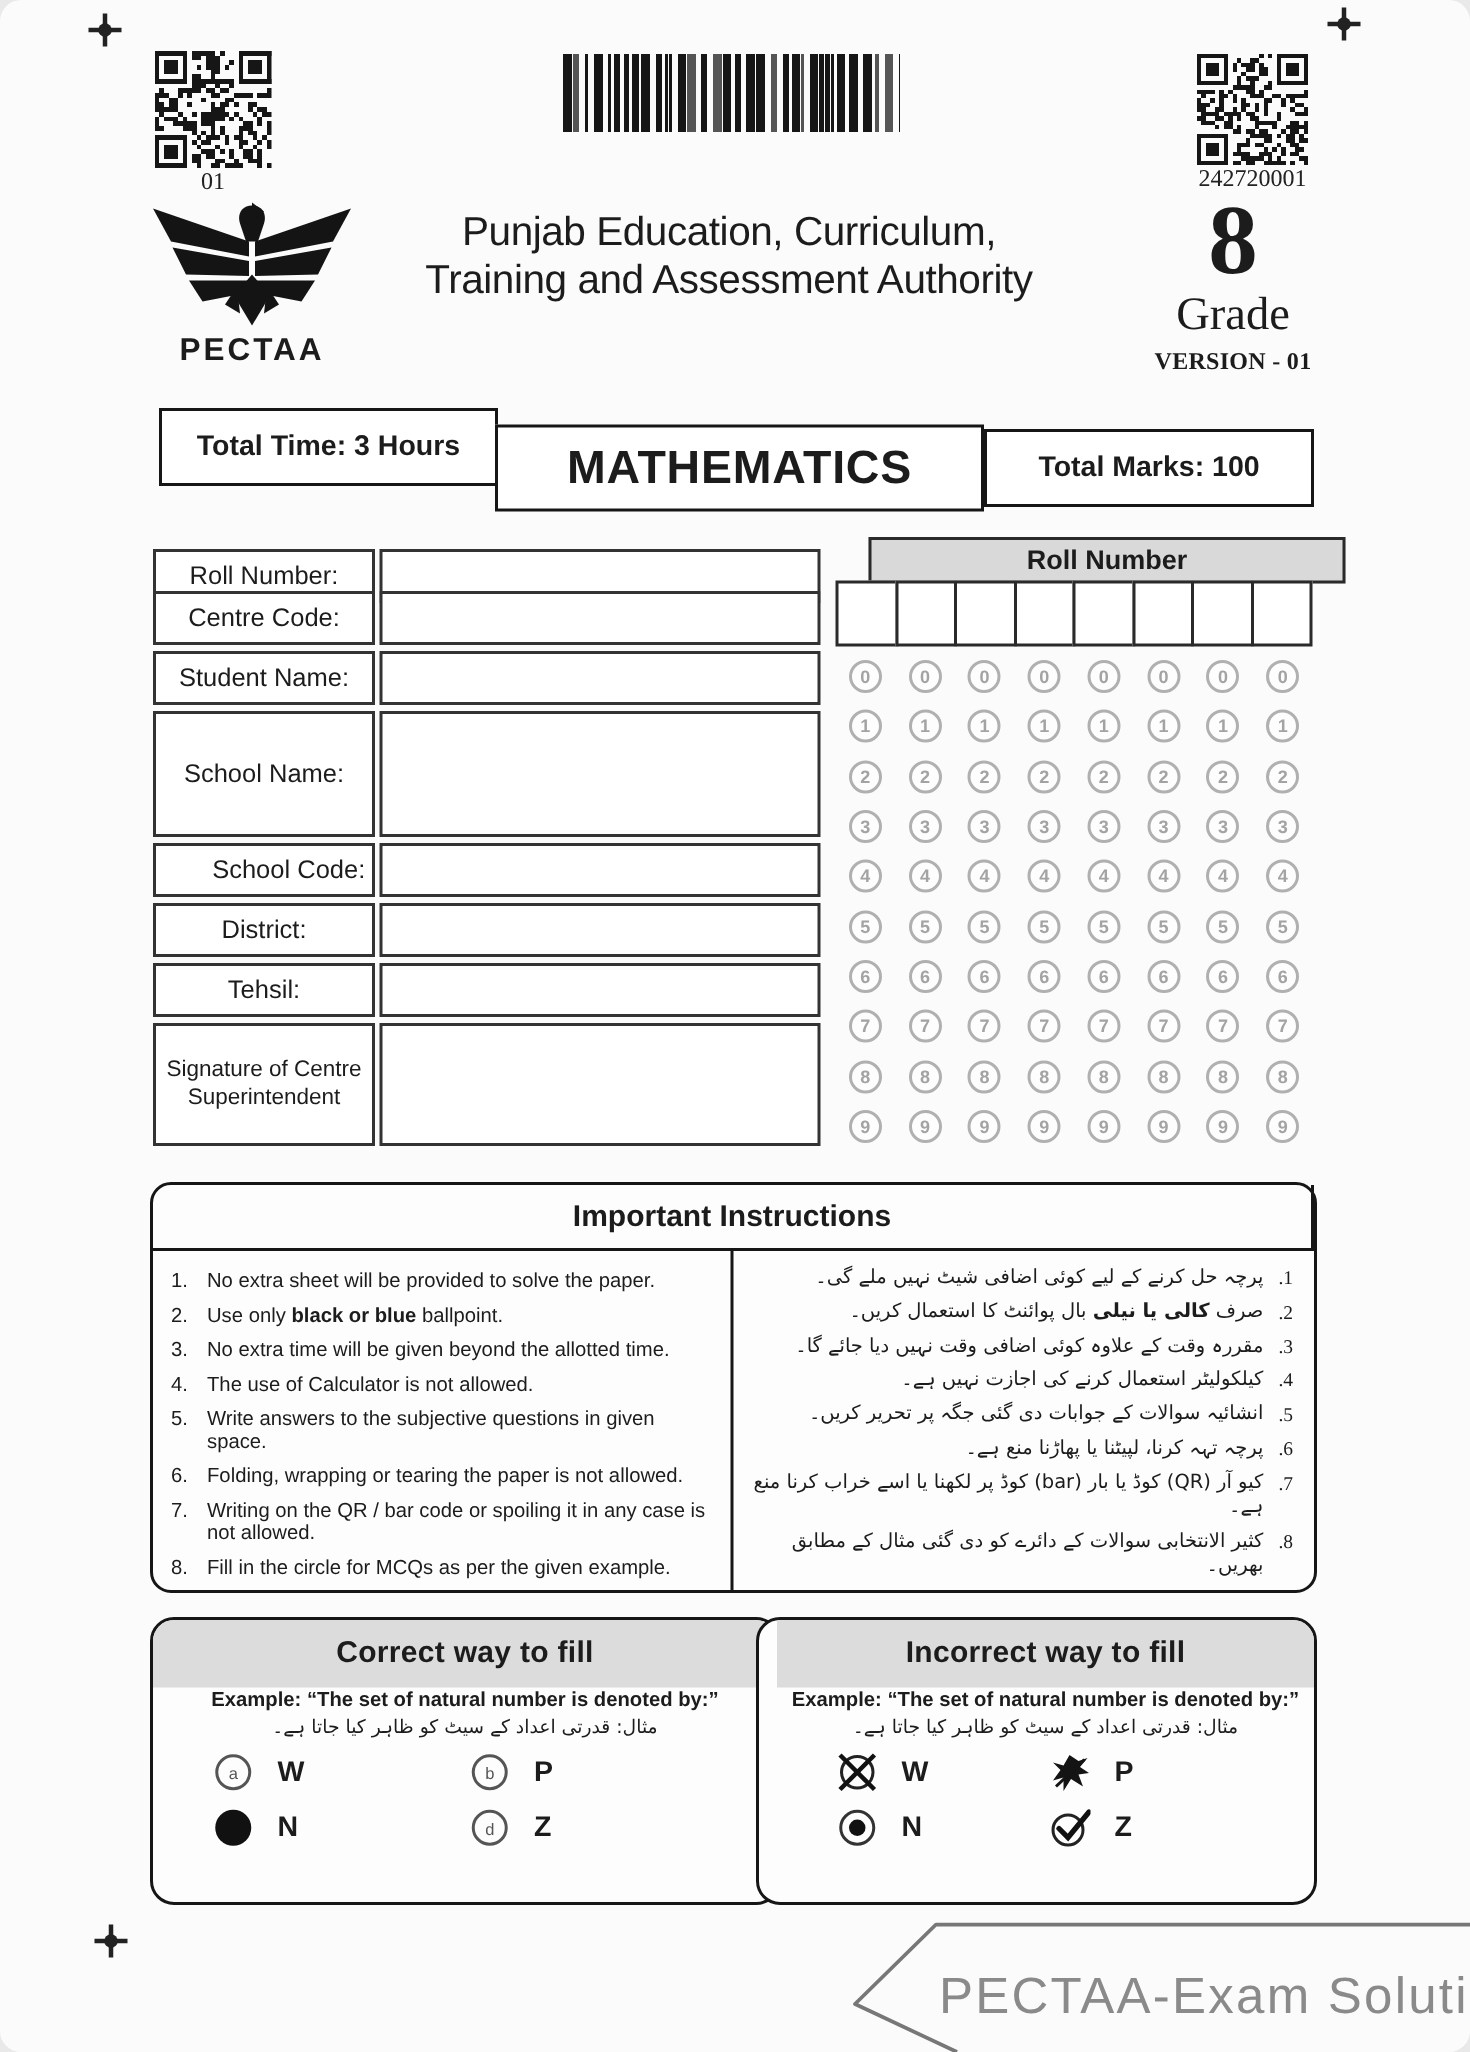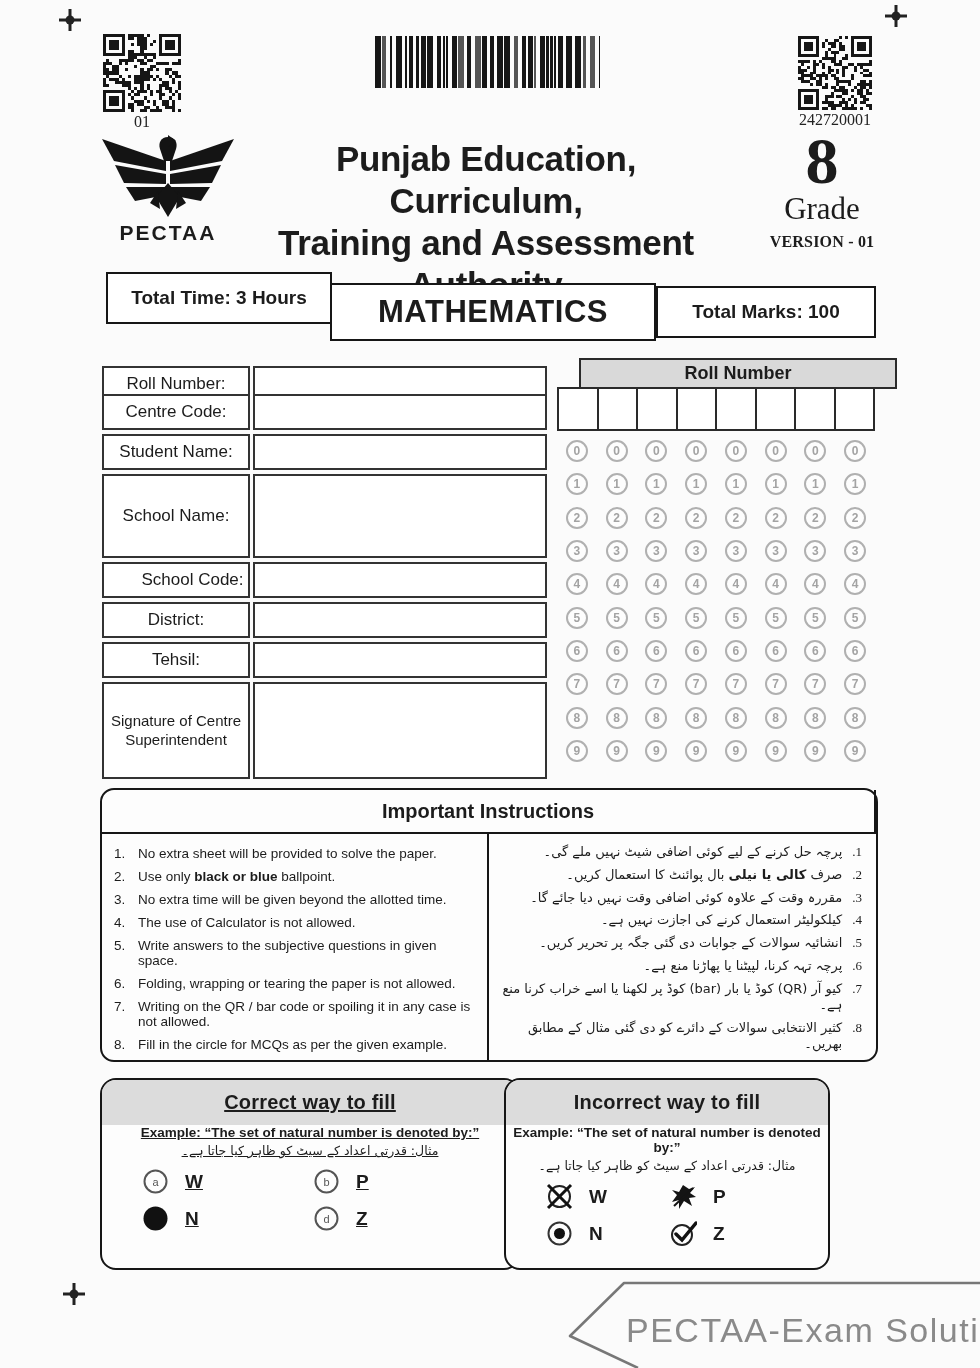--- a/index.html
+++ b/index.html
@@ -1,58 +1,58 @@
 <!DOCTYPE html>
 <html><head>
 <meta charset="utf-8">
 <style>
   html,body{margin:0;padding:0;background:#e9e9e9;}
   .sheet{
     position:relative;width:980px;height:1368px;margin:0 auto;
     background:#fbfbfb;color:#1c1c1c;
-    font-family:"Liberation Sans",sans-serif;overflow:hidden;
+    font-family:"Liberation Sans",sans-serif;overflow:hidden;border-radius:14px;
   }
   
   .cross{position:absolute;width:24px;height:24px;}
   .cross svg{display:block;}
   .cross-tl{left:58px;top:8px;}
   .cross-tr{left:884px;top:4px;}
   .cross-bl{left:62px;top:1282px;}
   
   .qr-box{position:absolute;text-align:center;}
   .qr-left{left:101px;top:34px;width:82px;}
   .qr-right{left:780px;top:36px;width:110px;}
   .qr-box svg{display:block;margin:0 auto;}
   .qr-caption{font-family:"Liberation Serif",serif;font-size:16px;color:#222;margin-top:1px;}
   .barcode{position:absolute;left:375px;top:36px;width:225px;height:52px;}
   
   .logo{position:absolute;left:98px;top:131px;width:140px;text-align:center;}
   .logo-text{font-weight:bold;font-size:21px;letter-spacing:2px;margin-top:-2px;}
   .title-block{position:absolute;left:238px;top:138px;width:496px;text-align:center;}
-  .title-l1,.title-l2{font-size:35px;font-weight:bold;line-height:1.2;letter-spacing:-.3px;}
+  .title-l1,.title-l2{font-size:27px;font-weight:normal;line-height:1.2;letter-spacing:-.3px;}
   .exam-title{font-size:23px;font-weight:bold;margin-top:16px;}
   .grade-block{position:absolute;left:762px;top:130px;width:120px;text-align:center;
                font-family:"Liberation Serif",serif;}
   .grade-number{font-size:66px;font-weight:bold;line-height:.95;}
   .grade-label{font-size:31px;line-height:1.05;}
   .grade-version{font-size:16px;font-weight:bold;margin-top:8px;letter-spacing:.2px;}
   
   .sb{position:absolute;border:2px solid #161616;background:#fff;
       display:flex;align-items:center;justify-content:center;font-weight:bold;}
   .sb-left{left:106px;top:272px;width:222px;height:48px;font-size:19px;}
   .sb-mid{left:330px;top:283px;width:322px;height:54px;font-size:31px;letter-spacing:.5px;}
   .sb-right{left:656px;top:286px;width:216px;height:48px;font-size:19px;}
   
   .f-label,.f-input{position:absolute;border:2px solid #333;background:#fff;box-sizing:border-box;}
   .f-label{left:102px;width:148px;display:flex;align-items:center;justify-content:center;
            text-align:center;font-size:17px;padding:0 3px;}
   .f-input{left:253px;width:294px;}
   .r1{top:366px;height:36px;} .r2{top:394px;height:36px;} .r3{top:434px;height:36px;}
   .r4{top:474px;height:84px;} .r5{top:562px;height:36px;padding-left:36px;} .r6{top:602px;height:36px;}
-  .r7{top:642px;height:36px;} .r8{top:682px;height:97px;font-size:15px;line-height:1.25;}
+  .r7{top:642px;height:36px;} .r8{top:682px;height:82px;font-size:15px;line-height:1.25;}
   
   .roll-header{position:absolute;left:579px;top:358px;width:318px;height:31px;
     background:#d9d9d9;border:2px solid #2a2a2a;box-sizing:border-box;
     display:flex;align-items:center;justify-content:center;font-weight:bold;font-size:18px;}
   .roll-cells{position:absolute;left:557px;top:387px;width:318px;height:44px;display:flex;}
   .roll-cell{flex:1;background:#fff;border:2px solid #2a2a2a;box-sizing:border-box;margin-left:-2px;}
   .roll-cell:first-child{margin-left:0;}
   .bubble-grid{position:absolute;left:557px;top:440px;width:318px;height:322px;
     display:flex;flex-direction:column;justify-content:space-between;}
   .bubble-row{display:grid;grid-template-columns:repeat(8,1fr);justify-items:center;}
@@ -73,22 +73,22 @@
   .inst-col-ur{flex:1;padding:10px 14px 8px 10px;direction:rtl;
     display:flex;flex-direction:column;justify-content:space-between;
     font-family:"DejaVu Sans",sans-serif;}
   .inst-item{display:flex;font-size:13.5px;line-height:1.12;}
   .inst-item .num{width:24px;flex:none;}
   .inst-item-ur{display:flex;font-size:13px;line-height:1.25;gap:10px;}
   .inst-item-ur .num{flex:none;font-family:"Liberation Serif",serif;}
   
   .ex-box{position:absolute;top:1078px;height:192px;border:2px solid #161616;
     border-radius:16px;background:#fdfdfd;box-sizing:border-box;overflow:hidden;}
-  .ex-correct{left:100px;width:420px;text-decoration:underline;}
-  .ex-incorrect{left:504px;width:326px;}
+  .ex-correct{left:100px;width:420px;}
+  .ex-incorrect{left:504px;width:374px;padding-left:12px;}
   .ex-head{height:45px;background:#dcdcdc;display:flex;align-items:center;
     justify-content:center;font-weight:bold;font-size:20px;letter-spacing:.2px;}
   .ex-en{text-align:center;font-weight:bold;font-size:13.5px;}
   .ex-ur{text-align:center;font-family:"DejaVu Sans",sans-serif;font-size:12.5px;
     margin-top:3px;direction:rtl;}
   .ex-options{display:grid;grid-template-columns:1fr 1fr;padding:10px 34px 0 40px;row-gap:10px;}
   .ex-opt{display:flex;align-items:center;gap:16px;}
   .ex-opt-letter{font-weight:bold;font-size:19px;}
   .opt-icon{width:27px;height:27px;flex:none;}
   .opt-icon svg{display:block;}

